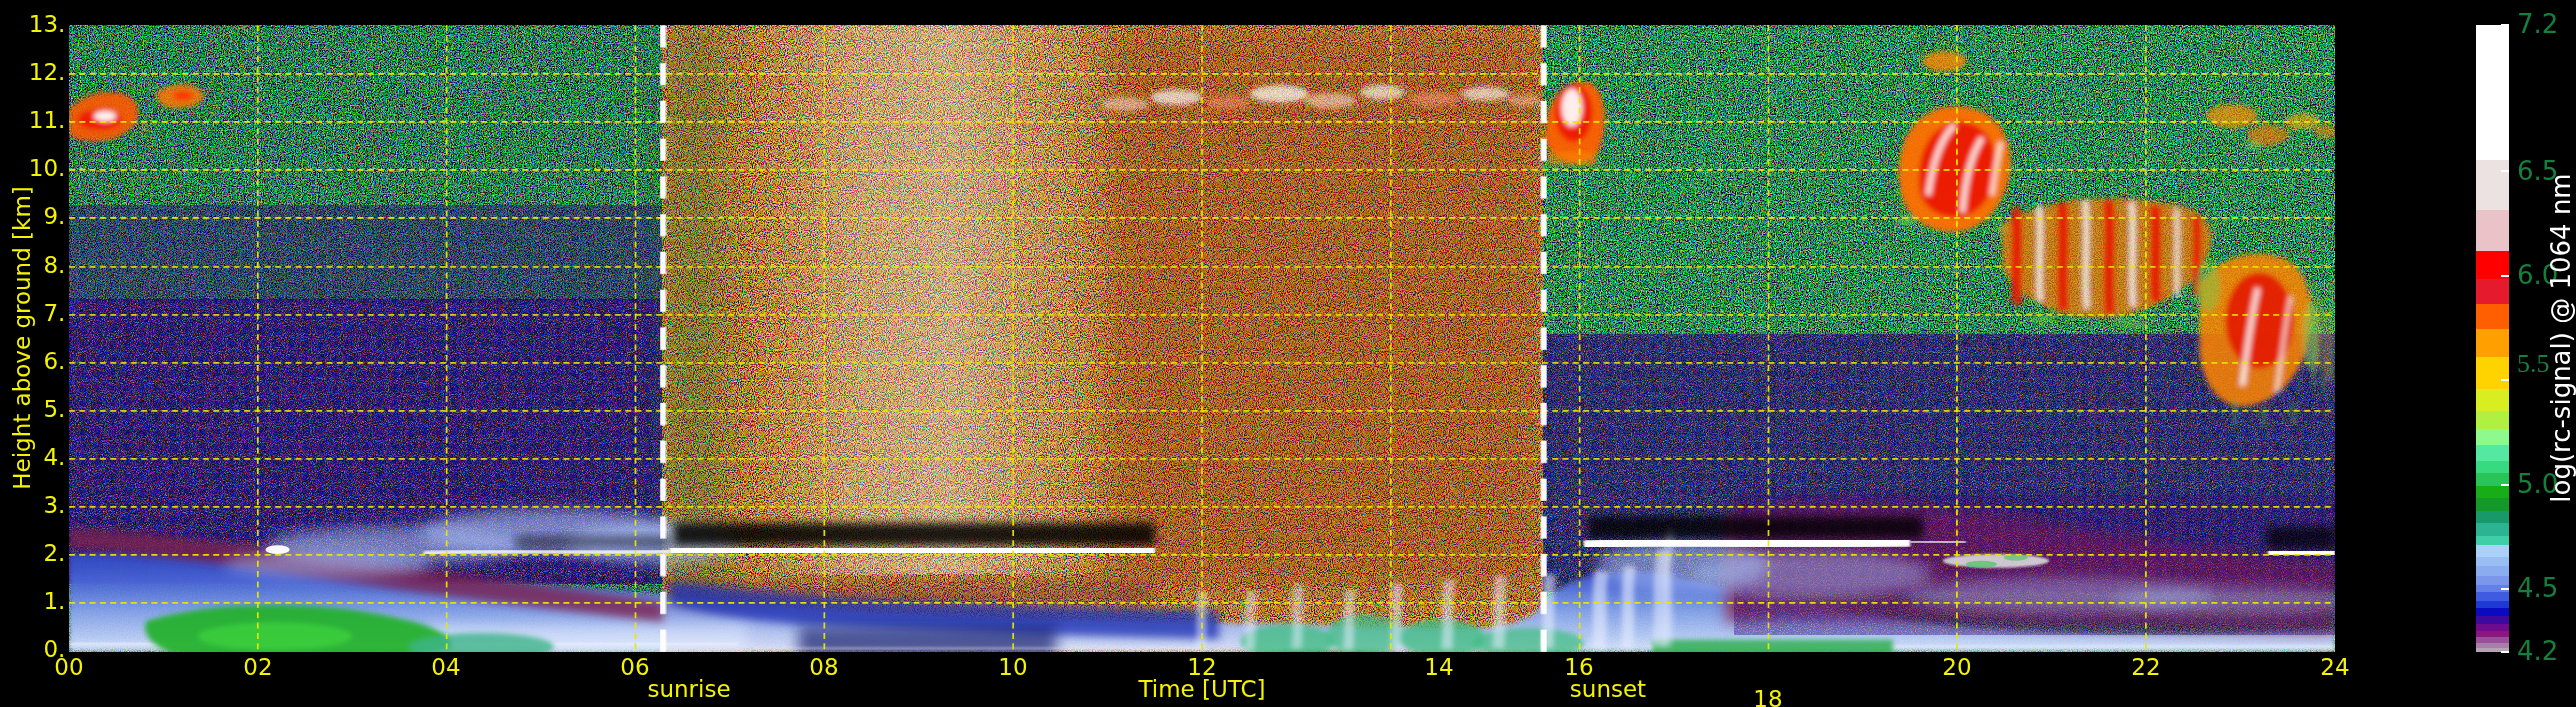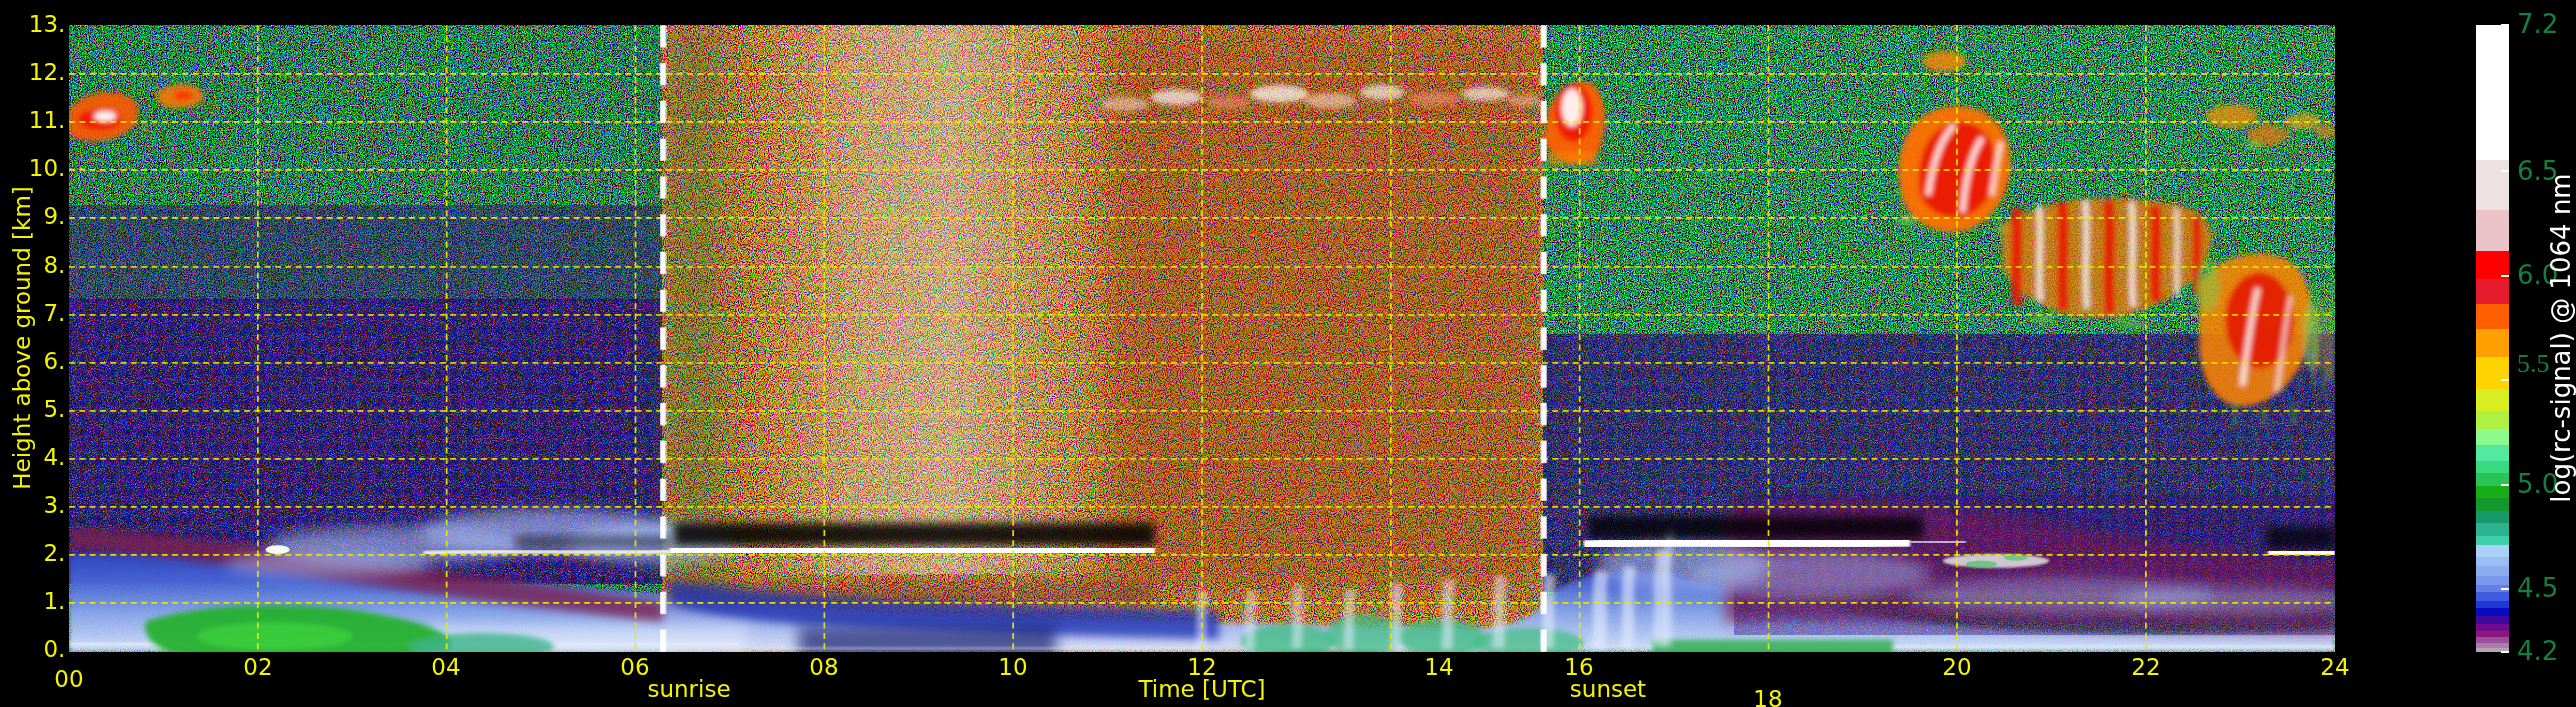--- a/index.html
+++ b/index.html
@@ -277,21 +277,21 @@
       <div class="lbl yt" style="top: 348px;">6.</div>
       <div class="lbl yt" style="top: 300px;">7.</div>
       <div class="lbl yt" style="top: 252px;">8.</div>
       <div class="lbl yt" style="top: 203px;">9.</div>
       <div class="lbl yt" style="top: 155px;">10.</div>
       <div class="lbl yt" style="top: 107px;">11.</div>
       <div class="lbl yt" style="top: 59px;">12.</div>
       <div class="lbl yt" style="top: 11px;">13.</div>
     </div>
   <div id="x-ticks">
-      <div class="lbl xt" style="left: 69px; margin-top: 12px;">00</div>
+      <div class="lbl xt" style="left: 69px;">00</div>
       <div class="lbl xt" style="left: 258px;">02</div>
       <div class="lbl xt" style="left: 446px;">04</div>
       <div class="lbl xt" style="left: 635px;">06</div>
       <div class="lbl xt" style="left: 824px;">08</div>
       <div class="lbl xt" style="left: 1013px;">10</div>
       <div class="lbl xt" style="left: 1202px;">12</div>
       <div class="lbl xt" style="left: 1391px; margin-left: 48px;">14</div>
       <div class="lbl xt" style="left: 1579px;">16</div>
       <div class="lbl xt" style="left: 1768px; margin-top: 32px;">18</div>
       <div class="lbl xt" style="left: 1957px;">20</div>

